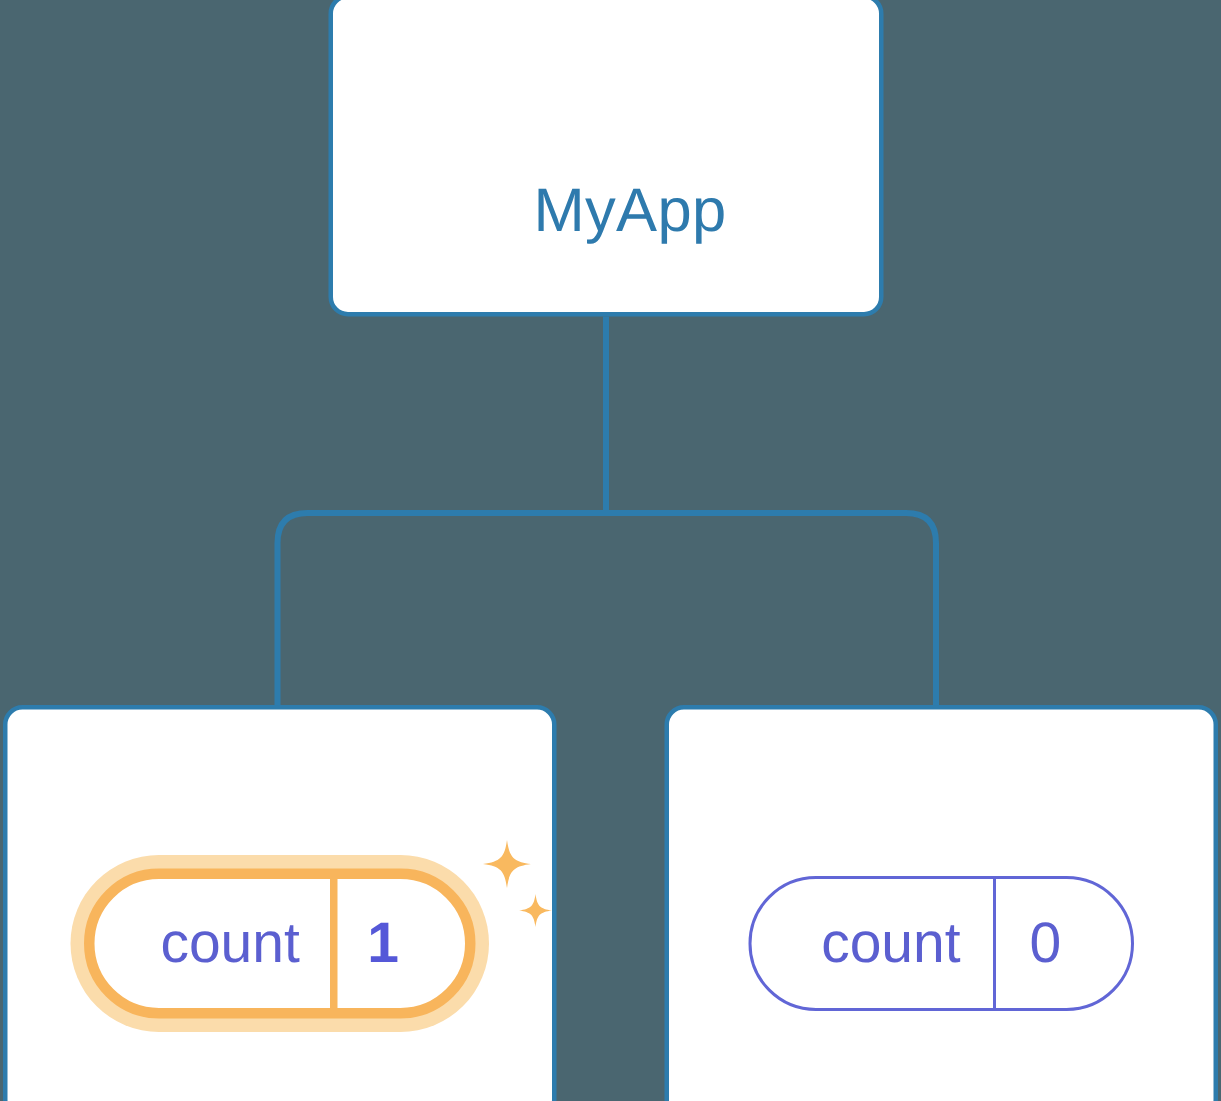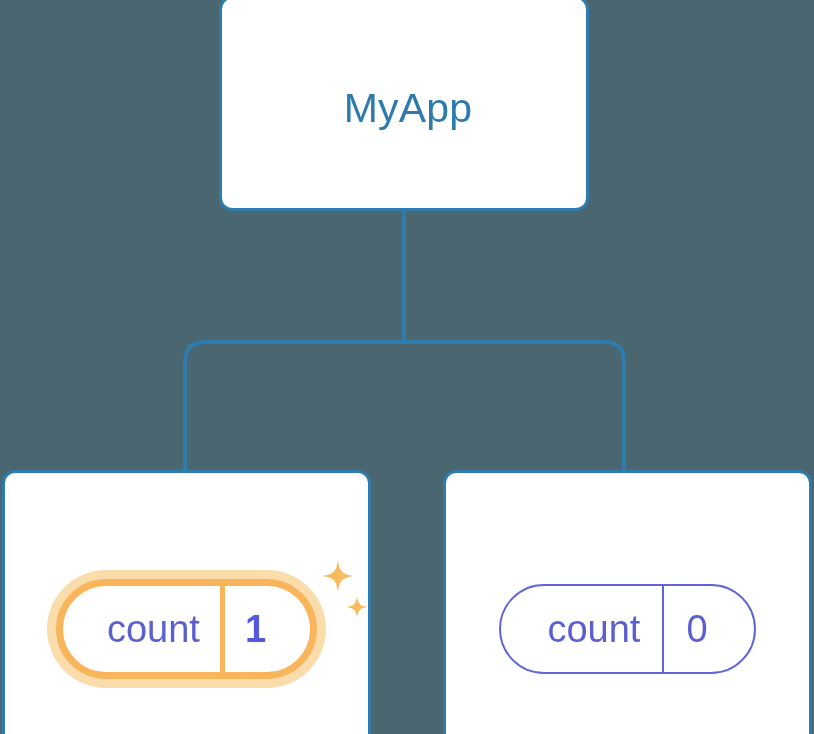--- a/index.html
+++ b/index.html
@@ -32,27 +32,28 @@
   .node {
     position: absolute;
     background: #ffffff;
     border: 3px solid #2d7cad;
     border-radius: 13px;
     box-sizing: border-box;
   }
 
   .node-title {
     position: absolute;
-    left: 4px;
+    left: 16px;
     width: 100%;
     text-align: center;
     color: #2e7aad;
     font-weight: 400;
     letter-spacing: 0.2px;
     white-space: nowrap;
+    margin-top: 32px;
   }
 
   
   #node-root {
     left: 219px;
     top: -4px;
     width: 370px;
     height: 215px;
   }
   #node-root .node-title {

